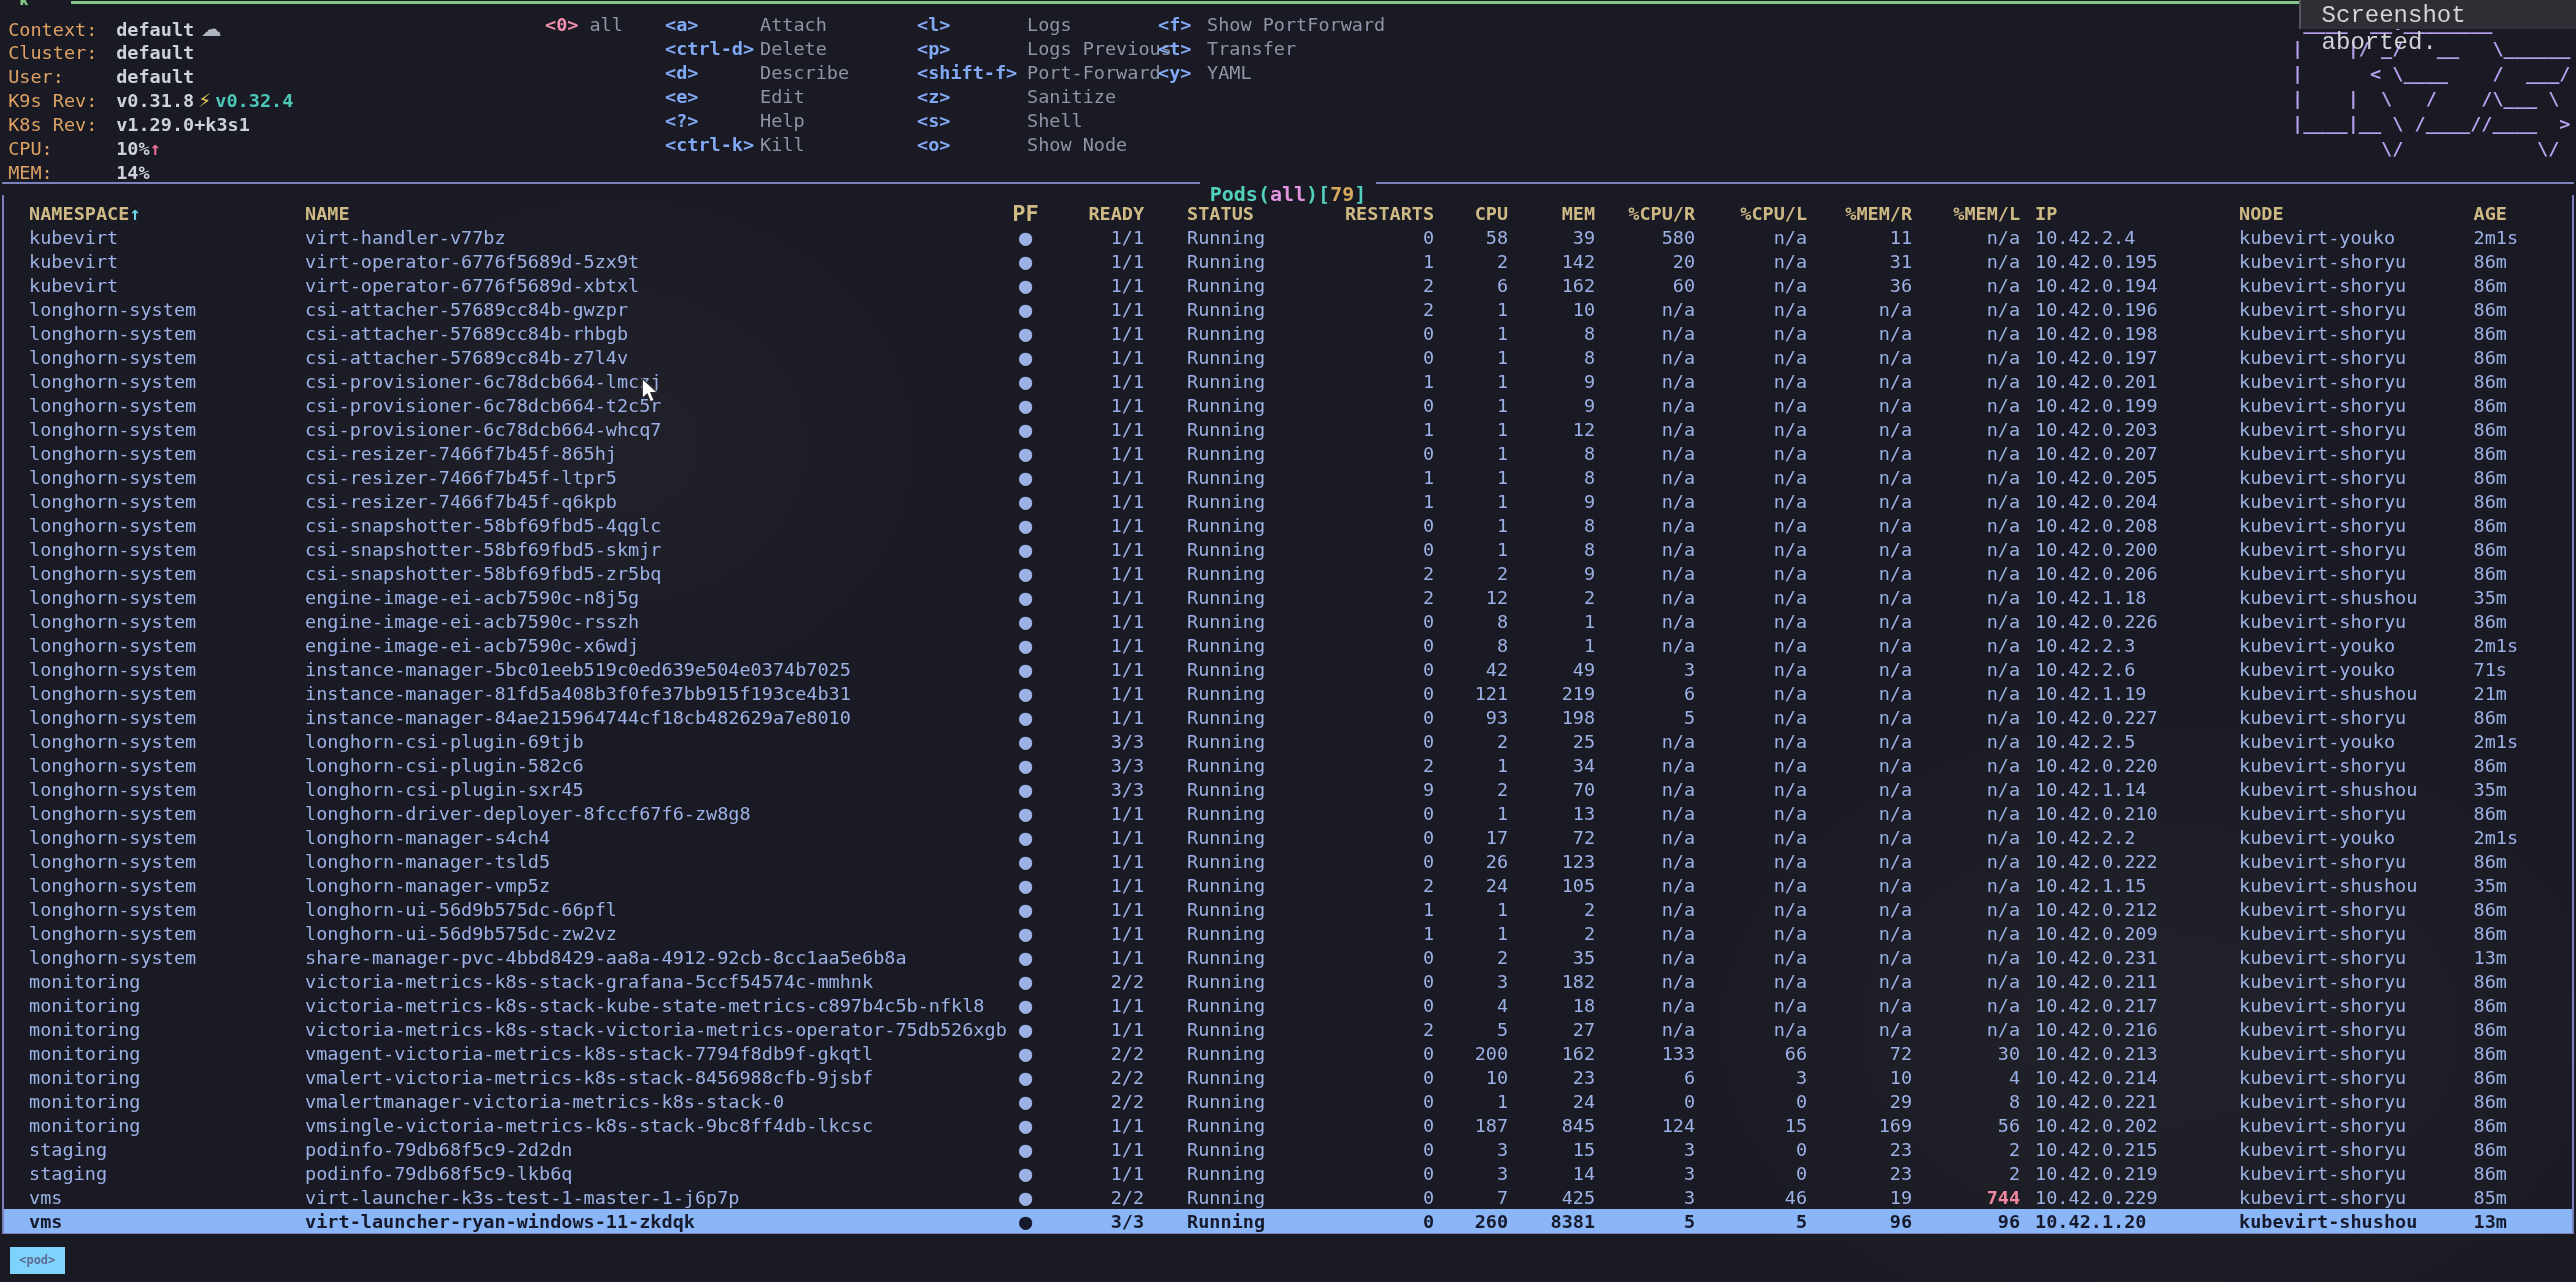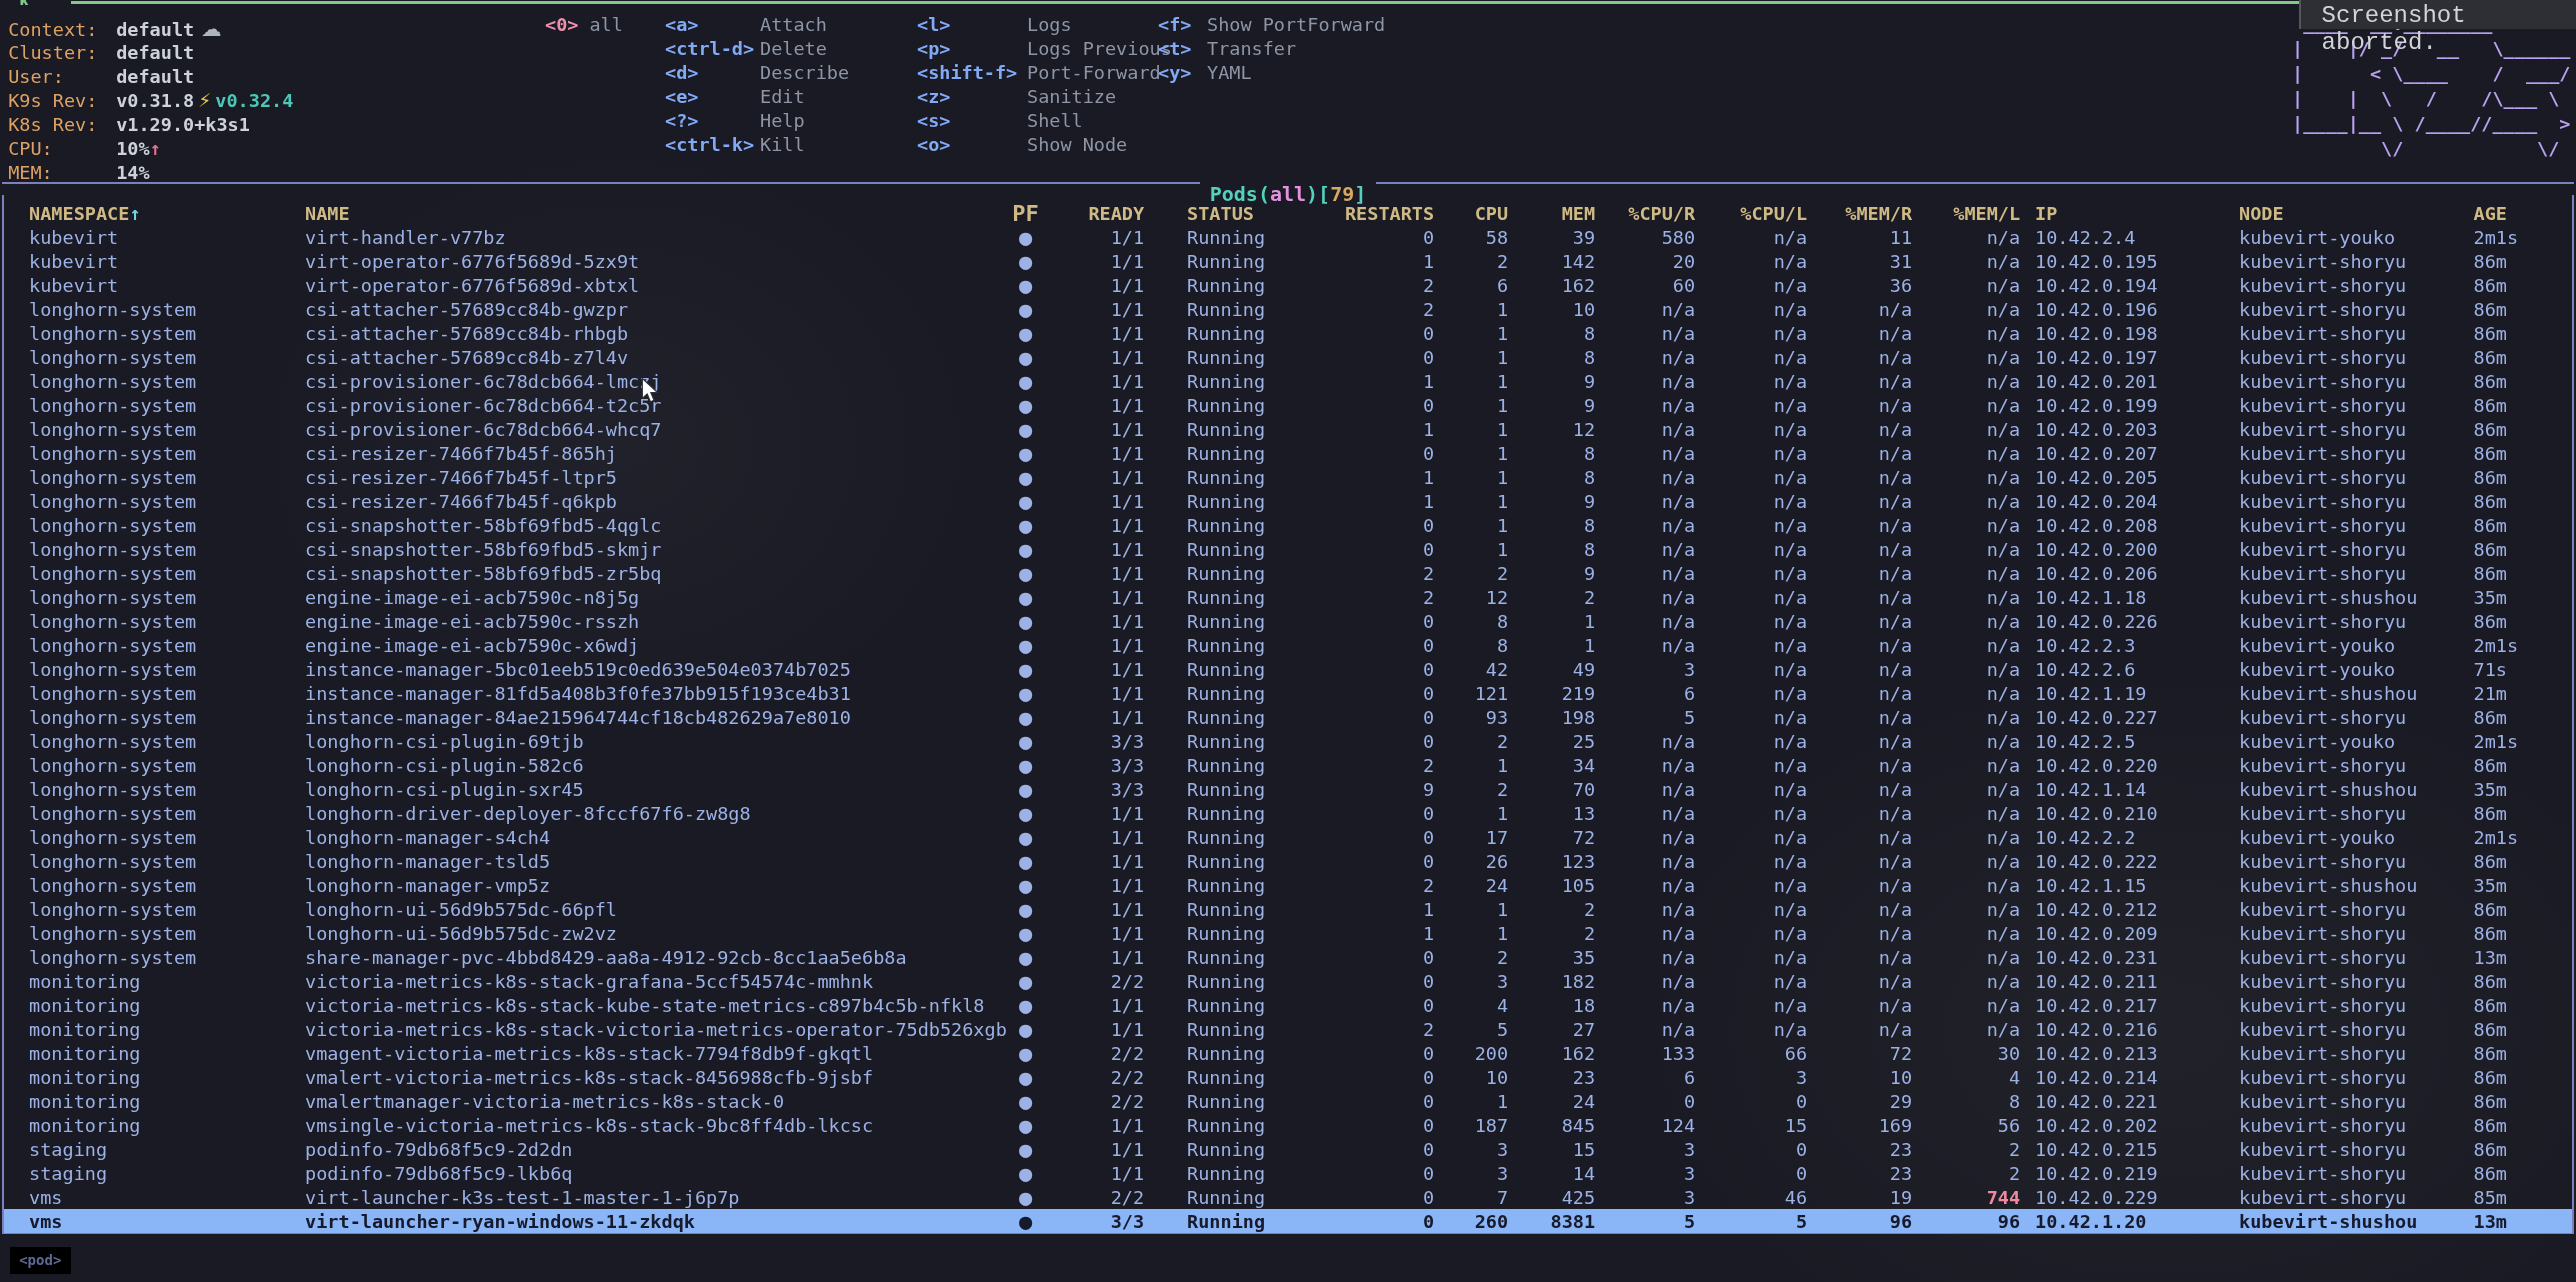--- a/index.html
+++ b/index.html
@@ -67,21 +67,21 @@
   .tbody { position:absolute; top:30px; left:0; right:0; }
   .row { height:24px; }
   .cell { overflow:hidden; }
   .c-pf { font-size:22px; }
   .row.selected { background:#8ab5f6; }
   .row.selected .cell { color:#161a2c; font-weight:bold; }
   .cell.alert { color:#f2889f; font-weight:bold; }
 
   
   .crumb { position:absolute; left:9.6px; top:1247px; height:27.4px; line-height:27.4px;
-           background:#000000; color:#5f6a92; font-size:14px; font-weight:bold; padding:0 9.6px; }
+           background:#7dd3fc; color:#5f6a92; font-size:12px; font-weight:bold; padding:0 9.6px; }
 
   
   .cursor { position:absolute; left:641px; top:377px; z-index:9; }
 </style>
 </head>
 <body>
 
 <div>
 
   <span class="topglyph">k</span>

